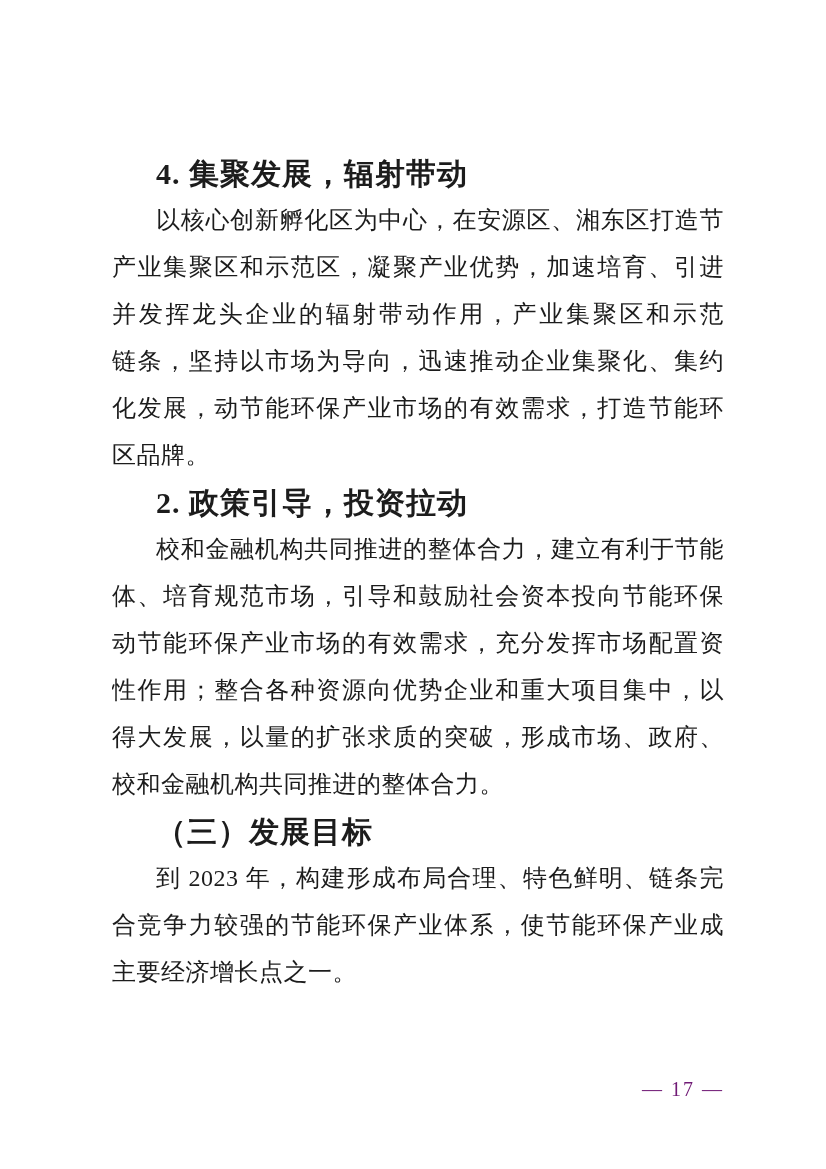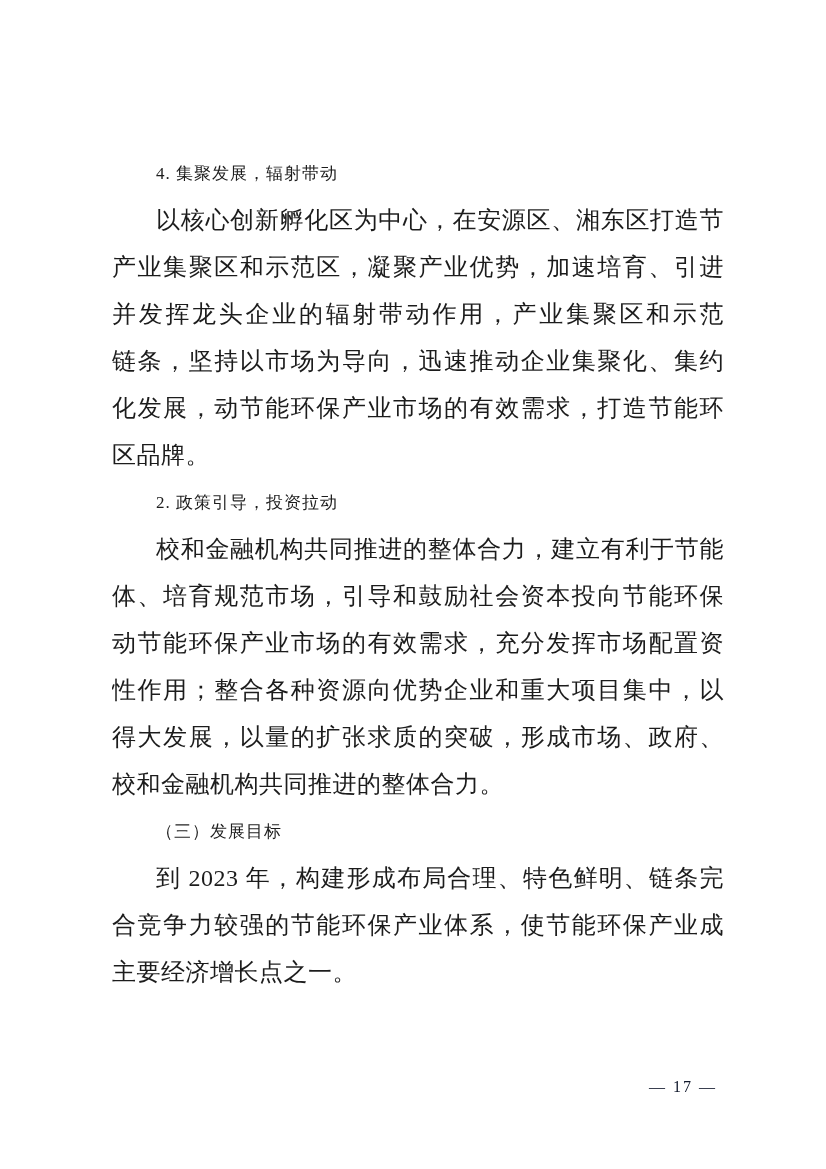--- a/index.html
+++ b/index.html
@@ -31,36 +31,36 @@
   }
   .j {
     text-align: justify;
     text-align-last: justify;
     text-justify: inter-character;
   }
   .indent {
     text-indent: 44px;
   }
   .heading {
-    font-weight: normal;
-    font-size: 17px;
+    font-weight: bold;
+    font-size: 30px;
     height: 47px;
     line-height: 47px;
     text-indent: 44px;
     letter-spacing: 1px;
   }
   .page-number {
     position: absolute;
-    left: 105px;
+    left: 112px;
     top: 1078px;
     width: 612px;
     text-align: right;
-    font-size: 16px;
+    font-size: 20px;
     letter-spacing: 2px;
-    color: #0f172a;
+    color: #701a75;
   }
 </style>
 </head>
 <body>
 
 <div class="page">
   <div class="content">
 
     <div class="heading">4. 集聚发展，辐射带动</div>
     <div class="line j indent">以核心创新孵化区为中心，在安源区、湘东区打造节能环保</div>

